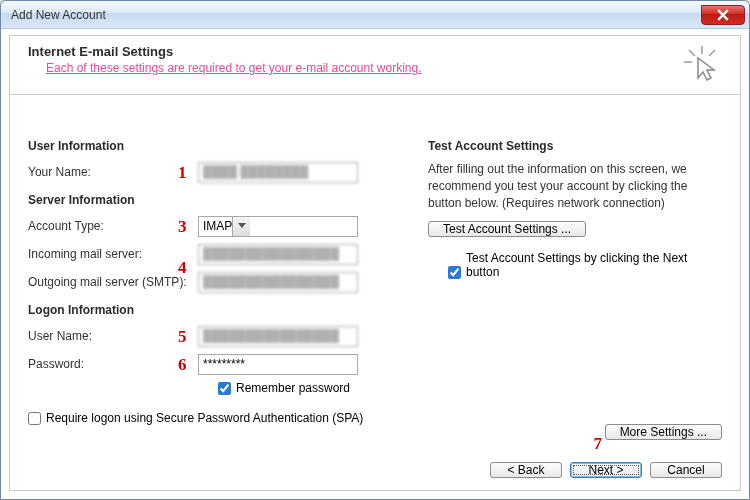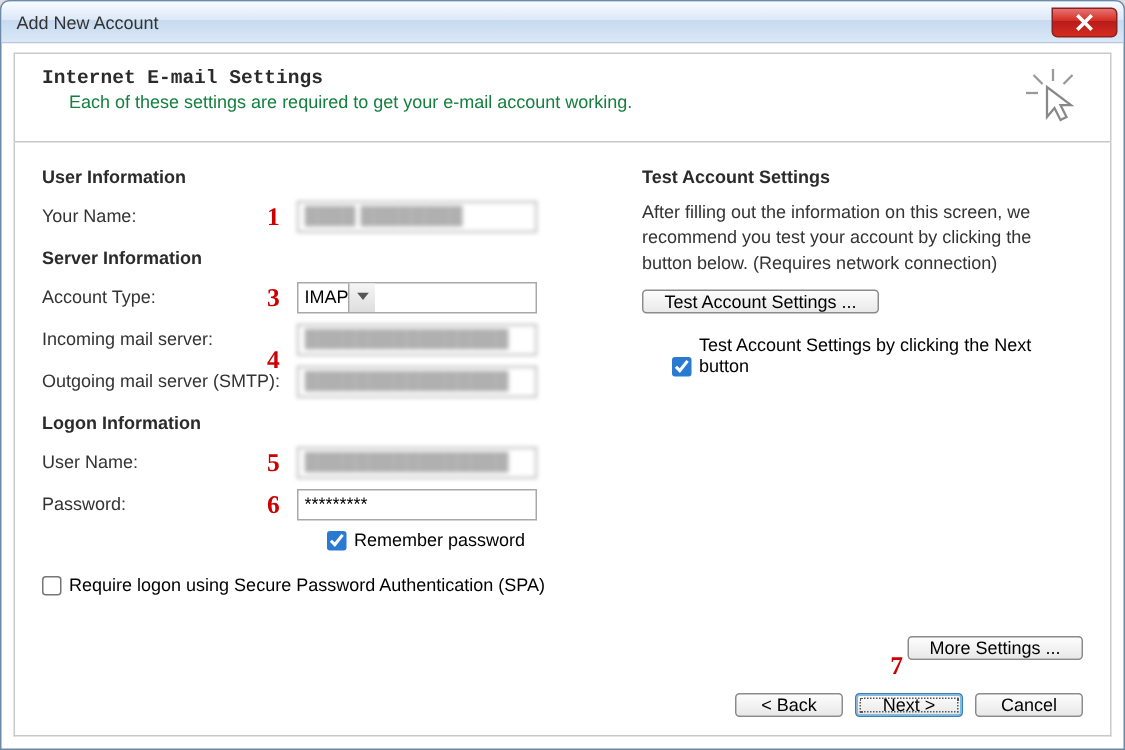--- a/index.html
+++ b/index.html
@@ -46,35 +46,35 @@
   .win-close svg { width: 12px; height: 12px; }
   .header-pane {
     margin: 6px 8px 0 8px;
     border: 1px solid #c9c9c9;
     background: #fff;
     padding: 8px 12px 10px 18px;
     display: flex;
     align-items: flex-start;
   }
   .header-text { flex: 1; }
-  .header-title { font-weight: bold; font-size: 13px; color: #2b2b2b; font-family: Liberation Mono, monospace; }
-  .header-sub { margin-left: 18px; margin-top: 2px; color: #15803d; }
+  .header-title { font-weight: bold; font-size: 13px; color: #2b2b2b; }
+  .header-sub { margin-left: 18px; margin-top: 2px; color: #ec4899; text-decoration: underline; }
   .cursor-graphic {
     width: 40px; height: 40px; margin-left: 10px; margin-right: 6px;
   }
   .content {
     flex: 1;
     margin: 0 8px 8px 8px;
     border: 1px solid #c9c9c9;
     border-top: none;
     padding: 14px 18px 10px 18px;
     position: relative;
     overflow: hidden;
   }
-  .columns { display: flex; gap: 30px; }
+  .columns { display: flex; gap: 30px; margin-top: 28px; }
   .col-left { width: 370px; }
   .col-right { flex: 1; }
   .section-title { font-weight: bold; color: #2b2b2b; margin-bottom: 8px; margin-top: 2px; }
   .section-title.mt { margin-top: 10px; }
   .field-row {
     display: flex;
     align-items: center;
     margin-bottom: 6px;
     min-height: 22px;
   }

